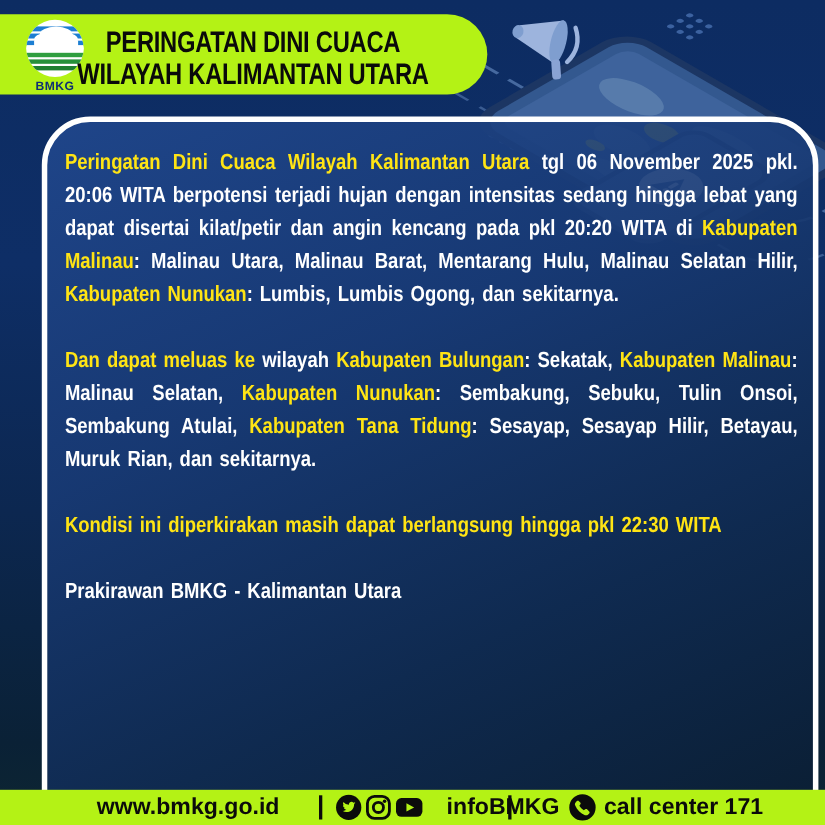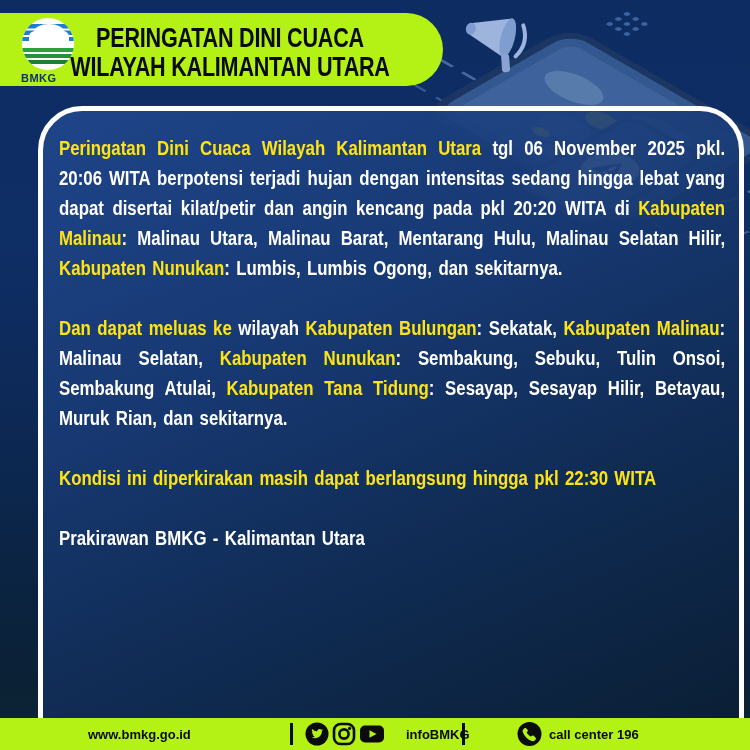--- a/index.html
+++ b/index.html
@@ -4,36 +4,36 @@
 <style>
   html,body{margin:0;padding:0;background:#08182b;}
   .canvas{position:relative;width:750px;height:750px;overflow:hidden;
     font-family:"Liberation Sans",sans-serif;
     background:linear-gradient(180deg,#0d2c62 0%,#0e2e66 32%,#0c2750 62%,#0a2136 90%,#0d2631 100%);}
   
   .illus{position:absolute;top:0;right:0;width:345px;height:430px;}
   
   .banner{position:absolute;left:0;top:13px;width:443px;height:73px;
     background:#b4f215;border-radius:0 37px 37px 0;z-index:4;}
-  .logo{position:absolute;left:21px;top:4px;width:58px;text-align:left;}
+  .logo{position:absolute;left:21px;top:4px;width:58px;text-align:center;}
   .logo-label{display:block;font-size:11px;font-weight:bold;color:#0f2f73;letter-spacing:.5px;margin-top:-3px;}
   .titles{position:absolute;left:58px;top:11px;width:430px;transform:scaleX(0.8);transform-origin:left top;
     text-align:center;color:#0a0a0a;font-weight:bold;font-size:27px;line-height:29px;letter-spacing:-0.3px;white-space:nowrap;}
   
   .panel{position:absolute;left:22px;top:106px;width:706px;height:664px;box-sizing:border-box;
     border:5px solid #ffffff;border-radius:44px;z-index:3;
     background:linear-gradient(155deg,rgba(33,72,142,0.88) 0%,rgba(24,58,117,0.90) 35%,rgba(15,42,80,0.94) 68%,rgba(10,29,49,0.96) 100%);
     padding:22px 14px 0 16px;margin-left:16px;}
   .textwrap{width:792px;transform:scaleX(0.841);transform-origin:left top;}
   .para{margin:0 0 30px 0;font-size:20px;line-height:30px;font-weight:bold;color:#ffffff;
     text-align:justify;word-spacing:2px;}
   .para .hl{color:#ffe414;}
   
   .footer{position:absolute;left:0;top:718px;width:750px;height:32px;background:#b4f215;z-index:5;
-    color:#0b0b0b;font-weight:bold;font-size:13px;}
+    color:#0b0b0b;font-weight:bold;font-size:21px;}
   .footer .item{position:absolute;top:50%;transform:translateY(-50%);white-space:nowrap;}
   .sep{width:3px;height:22px;background:#0b0b0b;}
   .ficon{display:inline-block;vertical-align:middle;}
 </style>
 </head>
 <body>
 
 <div class="canvas">
 
   <svg class="illus" viewBox="0 0 345 430" aria-hidden="true">
@@ -168,16 +168,16 @@
       <path d="M10.5 8.2 L17.5 12 L10.5 15.8 Z" fill="#b4f215"></path>
     </svg>
     <span class="item" style="left:406px">infoBMKG</span>
 
     <span class="item sep" style="left:462px"></span>
 
     <svg class="item ficon" style="left:517px" width="25" height="25" viewBox="0 0 24 24">
       <circle cx="12" cy="12" r="11.5" fill="#0b0b0b"></circle>
       <path d="M8.2 5.9l1.9 1.9c.4.4.5 1 .1 1.5l-.9 1.3c.9 1.6 2.3 3 3.9 3.9l1.3-.9c.5-.3 1.1-.3 1.5.1l1.9 1.9c.5.5.5 1.2 0 1.7l-.9.9c-.7.7-1.8.9-2.8.6-3.9-1.6-7-4.7-8.6-8.6-.4-1-.2-2.1.6-2.8l.9-.9c.5-.5 1.2-.5 1.7 0z" fill="#b4f215"></path>
     </svg>
-    <span class="item" style="left:549px">call center 196</span>
+    <span class="item" style="left:549px">call center 171</span>
   </footer>
 
 </div>
 
 </body></html>

